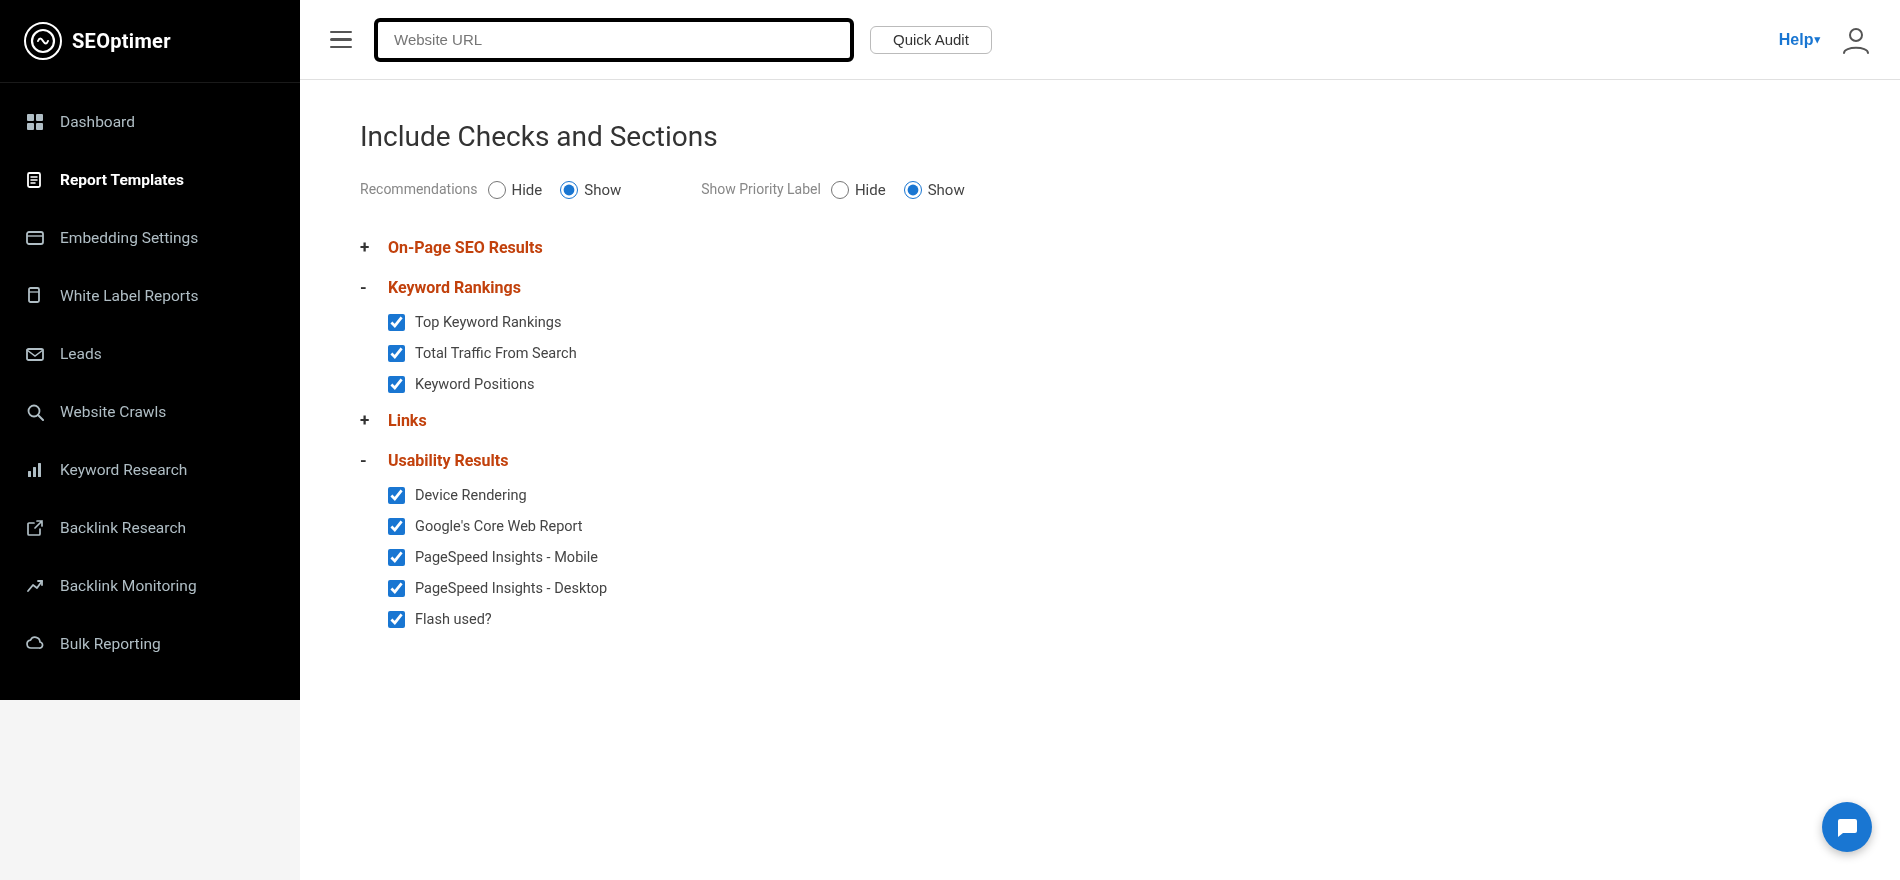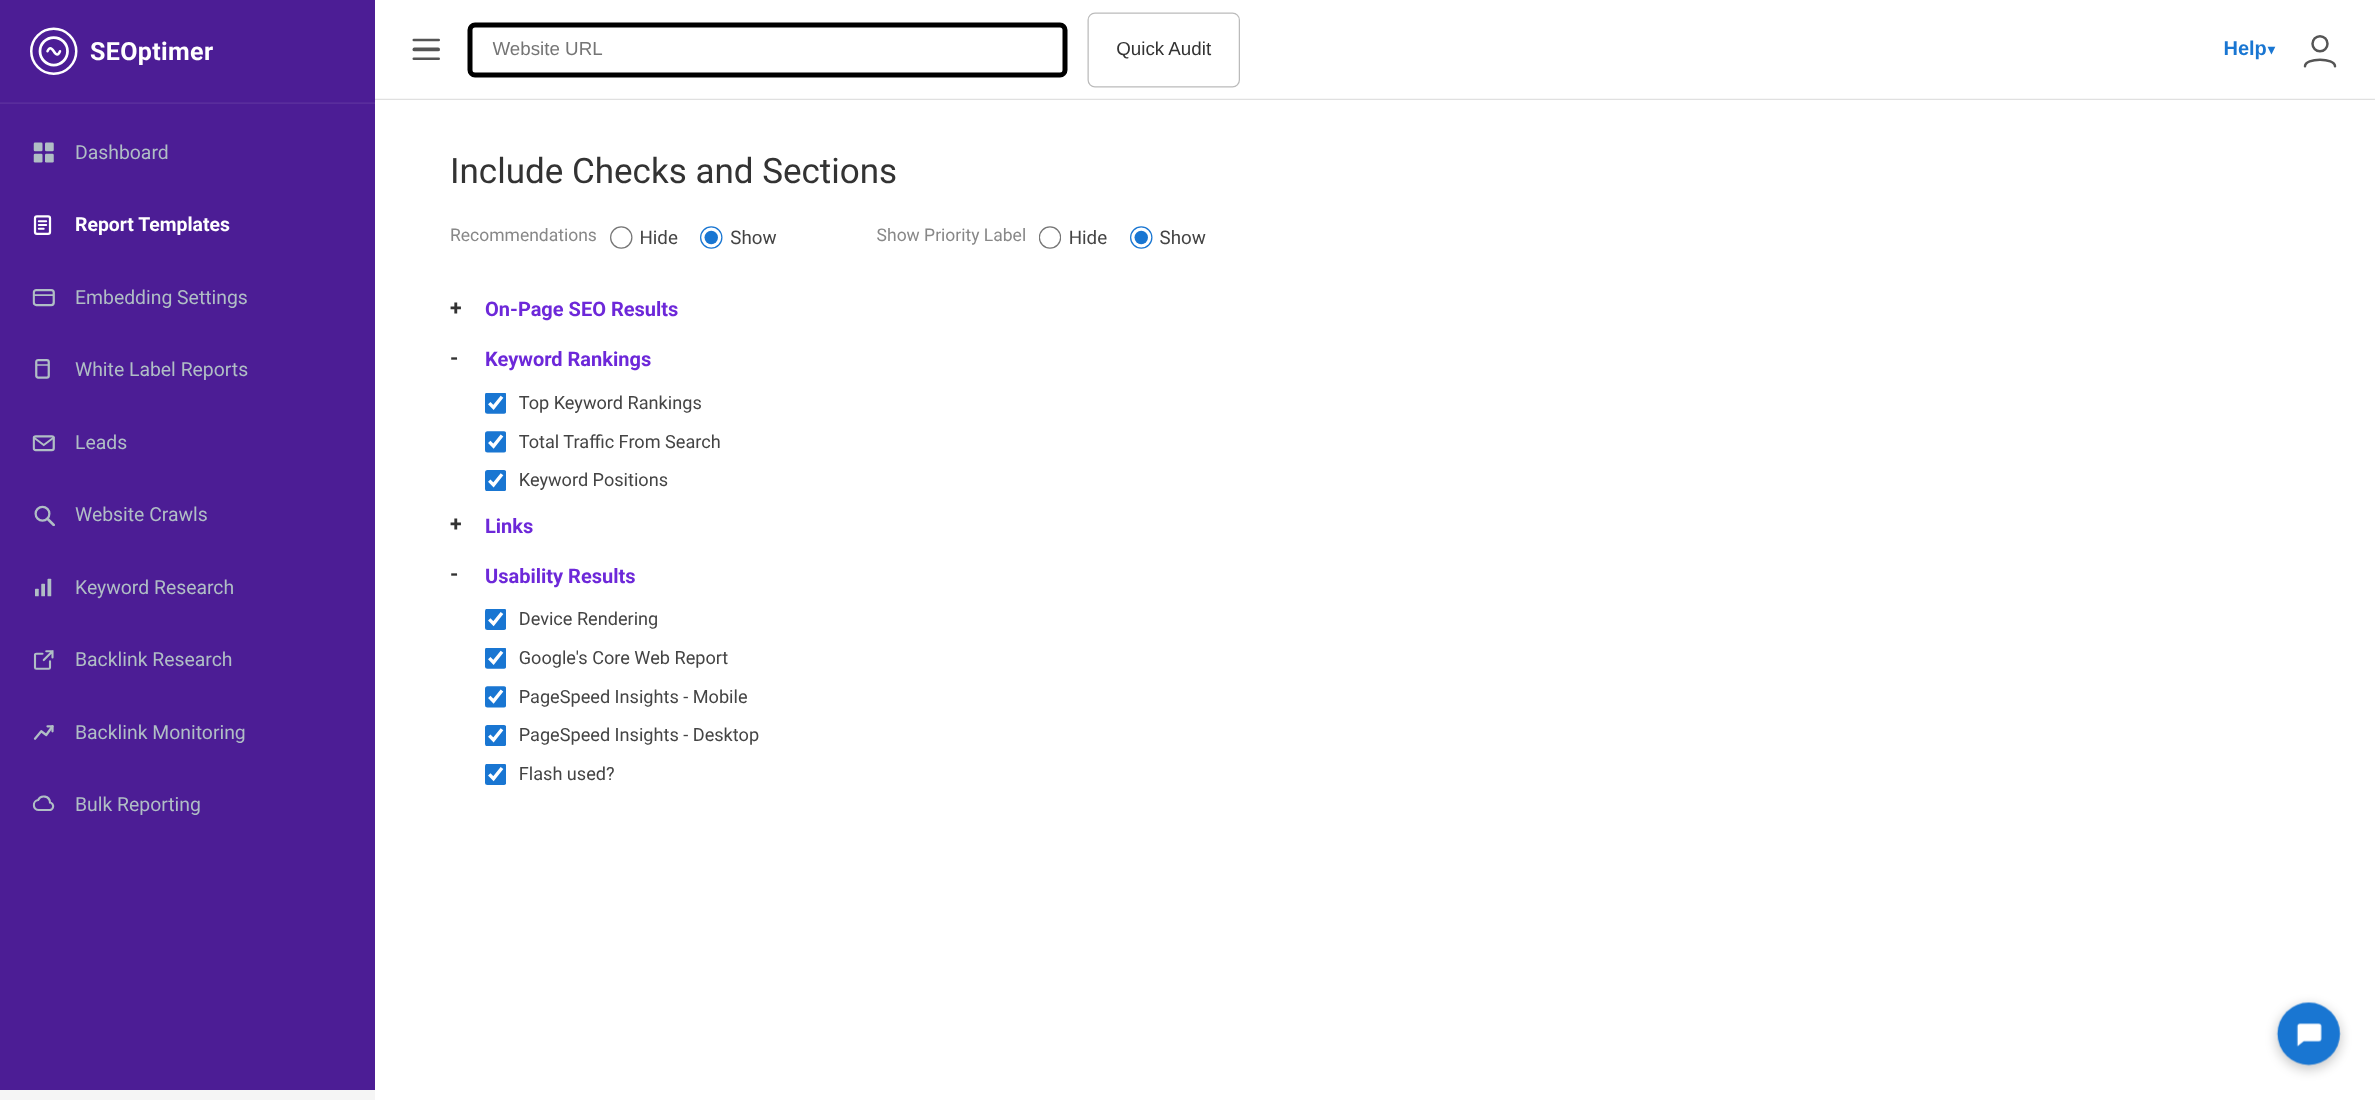--- a/index.html
+++ b/index.html
@@ -2,25 +2,25 @@
 <html><head>
   <meta charset="utf-8">
   <style>
     * { margin: 0; padding: 0; box-sizing: border-box; }
     body { font-family: -apple-system, BlinkMacSystemFont, 'Segoe UI', Roboto, sans-serif; display: flex; height: 880px; overflow: hidden; background: #f5f5f5; }
 
     
     #sidebar {
       width: 300px;
       min-width: 300px;
-      background: #4c1d95;
+      background: #000000;
       color: #fff;
       display: flex;
       flex-direction: column;
-      height: 872px;
+      height: 700px;
       overflow-y: auto;
     }
     .sidebar-logo {
       display: flex;
       align-items: center;
       padding: 22px 24px;
       gap: 10px;
       border-bottom: 1px solid rgba(255,255,255,0.1);
     }
     .logo-icon {
@@ -113,21 +113,21 @@
       max-width: 480px;
       height: 44px;
       border: 4px solid #000000;
       border-radius: 6px;
       padding: 0 16px;
       font-size: 15px;
       color: #999;
       outline: none;
     }
     .quick-audit-btn {
-      height: 60px;
+      height: 28px;
       padding: 0 22px;
       border: 1.5px solid #bbb;
       border-radius: 6px;
       background: #fff;
       font-size: 15px;
       color: #333;
       cursor: pointer;
       font-weight: 500;
     }
     .header-spacer { flex: 1; }
@@ -193,21 +193,21 @@
     }
     .section-toggle {
       font-size: 17px;
       font-weight: 700;
       color: #333;
       width: 20px;
     }
     .section-header-label {
       font-size: 16px;
       font-weight: 700;
-      color: #6d28d9;
+      color: #c2410c;
     }
 
     .check-item {
       display: flex;
       align-items: center;
       gap: 10px;
       padding: 7px 0 7px 28px;
       font-size: 14.5px;
       color: #444;
     }

